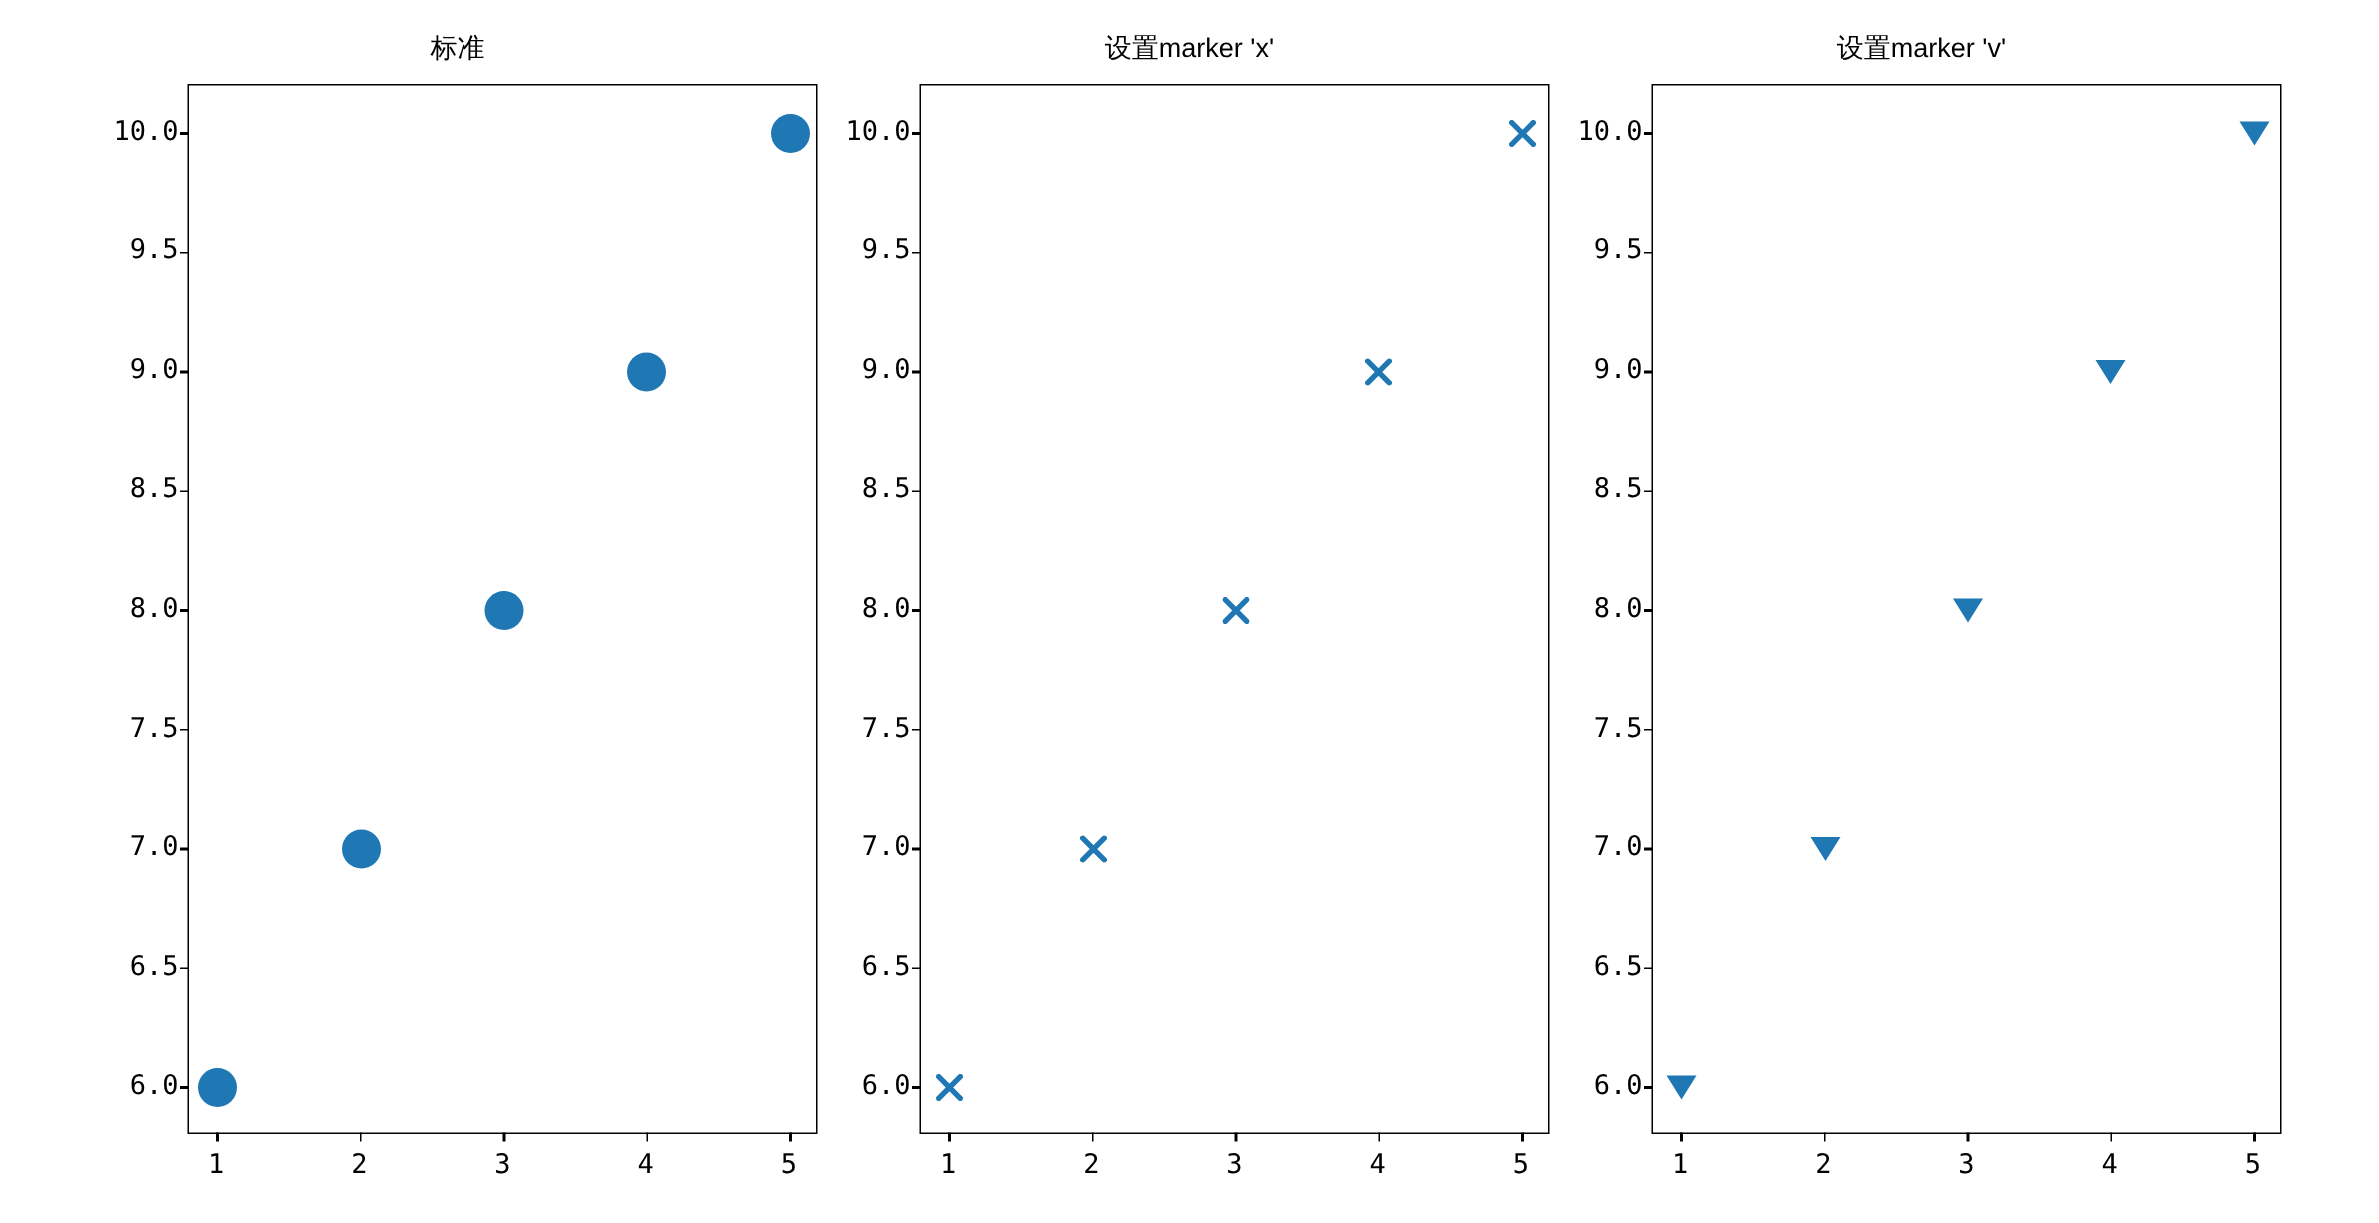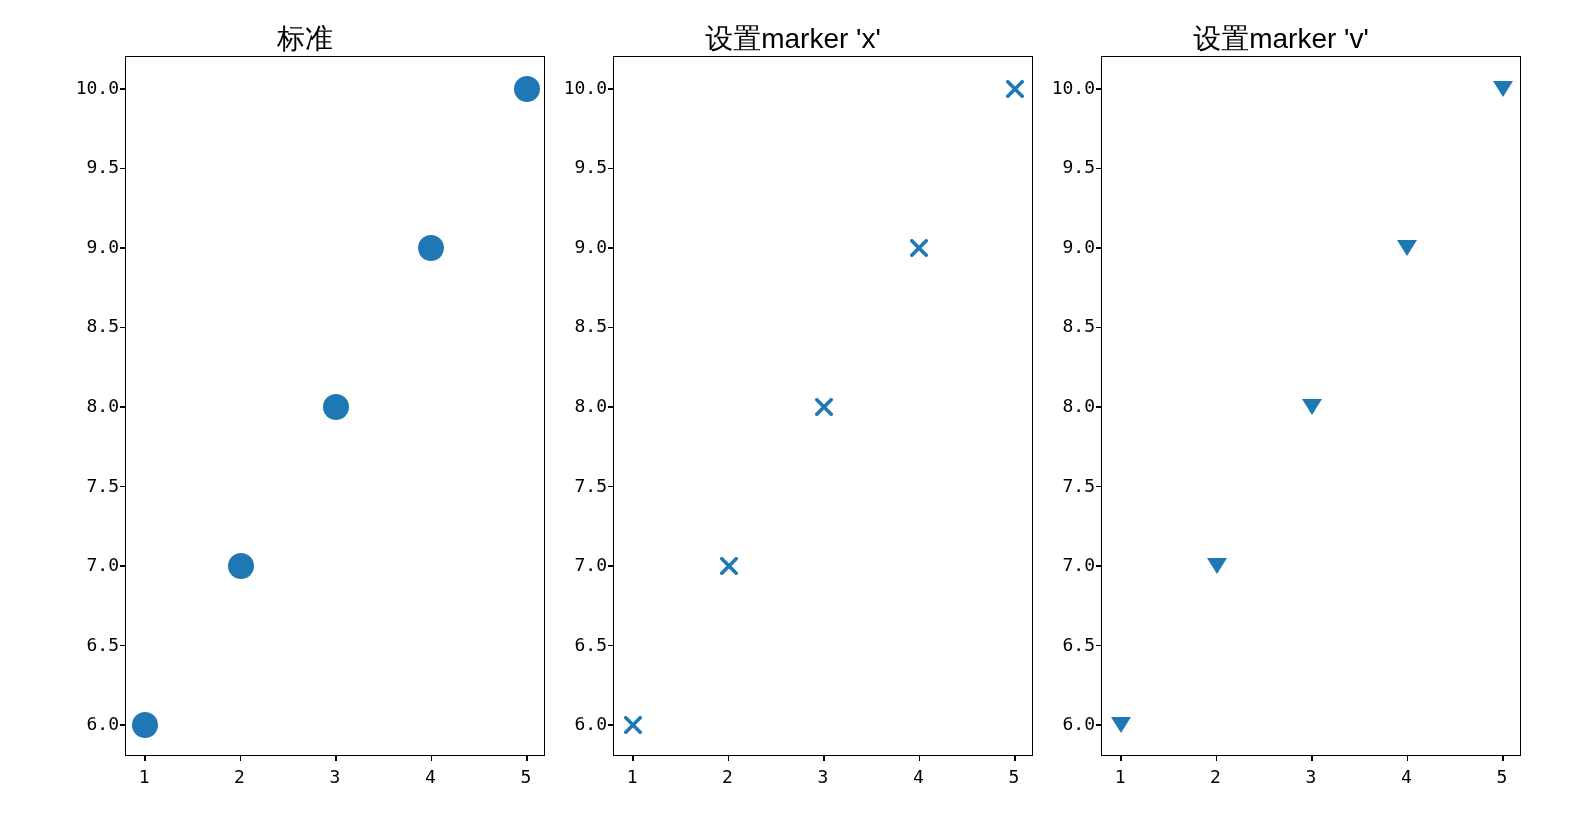--- a/index.html
+++ b/index.html
@@ -20,21 +20,21 @@
     box-sizing: border-box;
     padding: 20px 20px 30px 20px;
   }
   .subplot {
     display: flex;
     flex-direction: column;
     align-items: center;
     margin: 0 4px;
   }
   .subplot-title {
-    font-size: 28px;
+    font-size: 18px;
     margin-bottom: 8px;
     font-family: "Microsoft YaHei", "SimHei", sans-serif;
     text-align: center;
     height: 28px;
   }
   .axes-wrap {
     display: flex;
     flex-direction: row;
   }
   .y-ticks {

